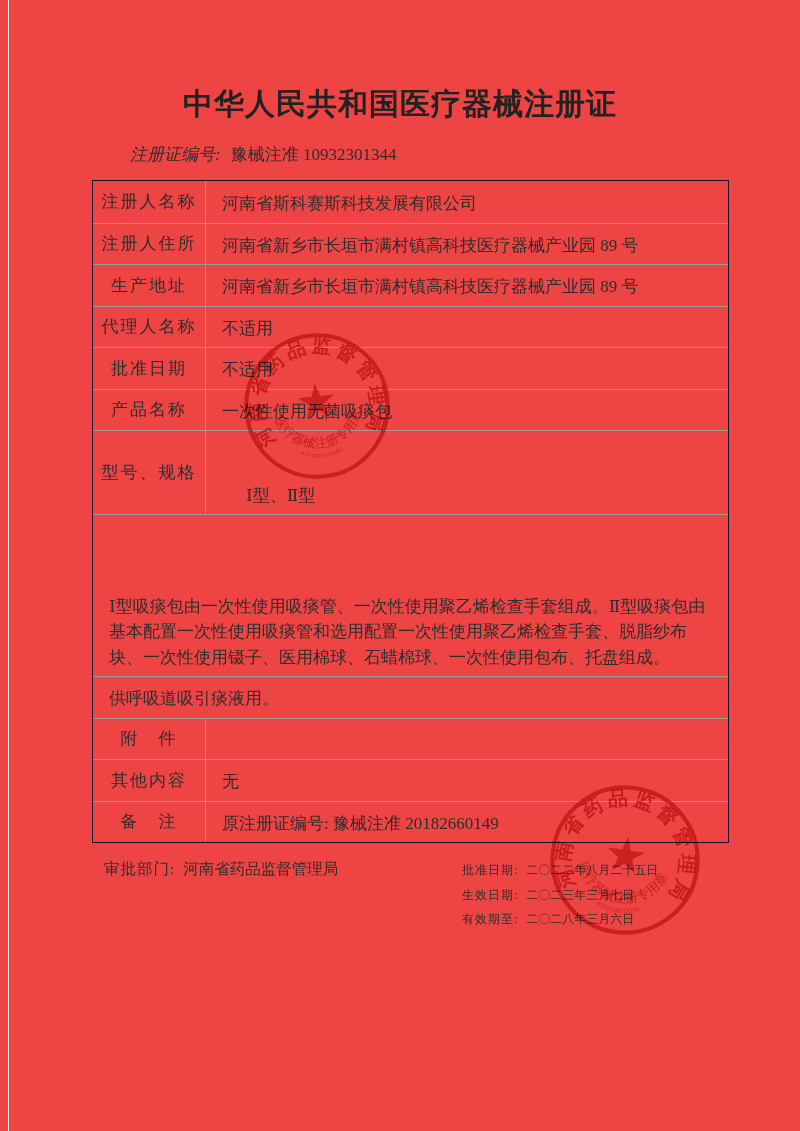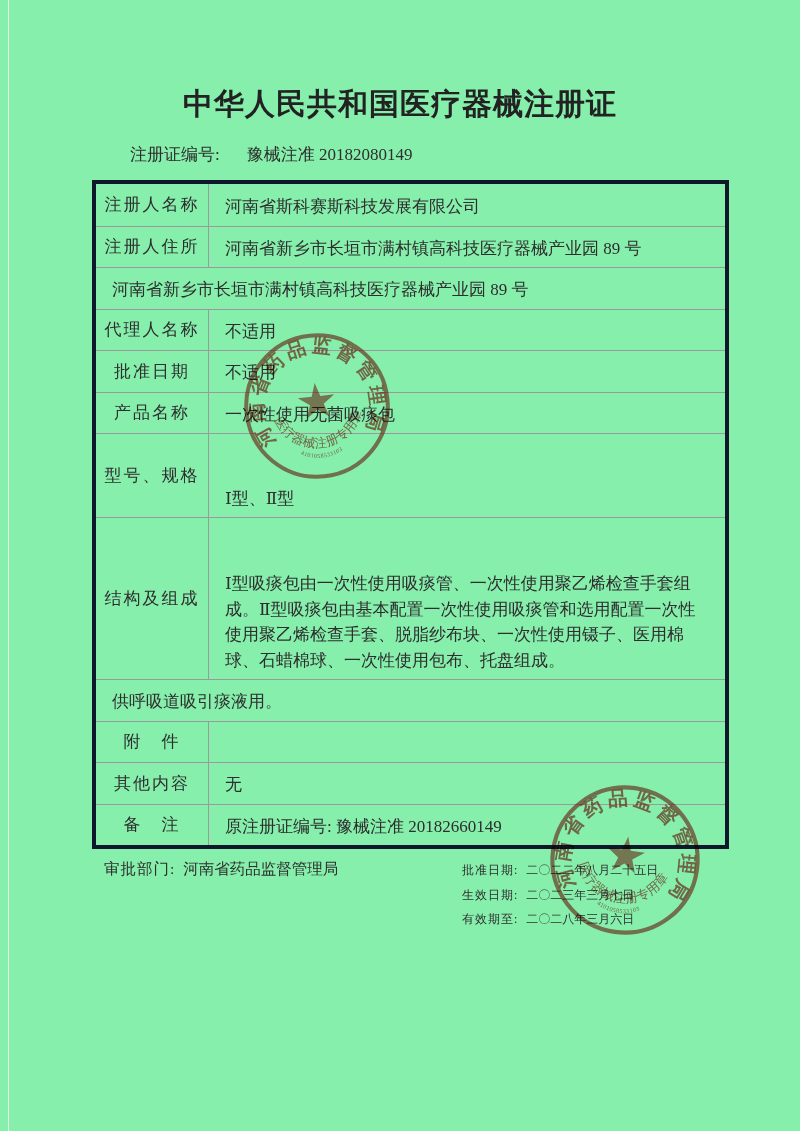--- a/index.html
+++ b/index.html
@@ -1,34 +1,34 @@
 <!DOCTYPE html>
 <html style="--stamp-color: #c8483e;"><head>
 <meta charset="utf-8">
 <style>
   html,body{margin:0;padding:0;background:#ffffff;}
   .sheet{
-    position:relative;width:800px;height:1131px;background:#86efac;
+    position:relative;width:800px;height:1131px;background:#ef4444;
     font-family:"Liberation Serif","DejaVu Serif",serif;color:#333;overflow:hidden;
   }
   .scan-edge{position:absolute;left:8px;top:0;width:1px;height:1131px;background:#ebebeb;}
   .doc-title{
     position:absolute;left:0;top:84px;width:800px;text-align:center;
     font-size:30px;font-weight:bold;color:#222;letter-spacing:1px;margin:0;
   }
   .cert-line{position:absolute;left:130px;top:143px;font-size:17px;color:#2e2e2e;}
-  .cert-line .lbl{margin-right:27px;}
+  .cert-line .lbl{margin-right:10px;font-style:italic;}
   .cert-table{
     position:absolute;left:92px;top:180px;width:637px;box-sizing:border-box;
-    border:4px solid #0f172a;
+    border:1px solid #0f172a;
   }
   .row{display:flex;box-sizing:border-box;border-top:1px solid #9a9a9a;}
   .row:first-child{border-top:none;}
   .row.h1{height:41.5px;}
-  .row.h2{height:84px;}
+  .row.h2{height:84px;gap:24px;}
   .row.h3{height:162px;}
   .cell-label{
     width:113px;box-sizing:border-box;border-right:1px solid #9a9a9a;
     display:flex;align-items:center;justify-content:center;
     font-size:17px;color:#2e2e2e;letter-spacing:2px;text-align:center;
   }
   .cell-value{
     flex:1;display:flex;align-items:flex-end;box-sizing:border-box;
     padding:6px 14px 6px 16px;font-size:17px;color:#2e2e2e;line-height:25.5px;
     word-break:break-all;
@@ -51,37 +51,38 @@
 </style>
 </head>
 <body>
 
 <div class="sheet">
   <div class="scan-edge"></div>
 
   <h1 class="doc-title">中华人民共和国医疗器械注册证</h1>
 
   <div class="cert-line">
-    <span class="lbl">注册证编号:</span><span>豫械注准 20182080149</span>
+    <span class="lbl">注册证编号:</span><span>豫械注准 10932301344</span>
   </div>
 
   <div class="cert-table">
     <div class="row h1">
       <div class="cell-label">注册人名称</div>
       <div class="cell-value">
           <span>河南省斯科赛斯科技发展有限公司</span>
         </div>
     </div>
     <div class="row h1">
       <div class="cell-label">注册人住所</div>
       <div class="cell-value">
           <span>河南省新乡市长垣市满村镇高科技医疗器械产业园 89 号</span>
         </div>
     </div>
     <div class="row h1">
+      <div class="cell-label">生产地址</div>
       <div class="cell-value">
           <span>河南省新乡市长垣市满村镇高科技医疗器械产业园 89 号</span>
         </div>
     </div>
     <div class="row h1">
       <div class="cell-label">代理人名称</div>
       <div class="cell-value">
           <span>不适用</span>
         </div>
     </div>
@@ -97,21 +98,20 @@
           <span>一次性使用无菌吸痰包</span>
         </div>
     </div>
     <div class="row h2">
       <div class="cell-label">型号、规格</div>
       <div class="cell-value">
           <span>Ⅰ型、Ⅱ型</span>
         </div>
     </div>
     <div class="row h3">
-      <div class="cell-label">结构及组成</div>
       <div class="cell-value">
           <span>Ⅰ型吸痰包由一次性使用吸痰管、一次性使用聚乙烯检查手套组成。Ⅱ型吸痰包由基本配置一次性使用吸痰管和选用配置一次性使用聚乙烯检查手套、脱脂纱布块、一次性使用镊子、医用棉球、石蜡棉球、一次性使用包布、托盘组成。</span>
         </div>
     </div>
     <div class="row h1">
       <div class="cell-value">
           <span>供呼吸道吸引痰液用。</span>
         </div>
     </div>
     <div class="row h1">

